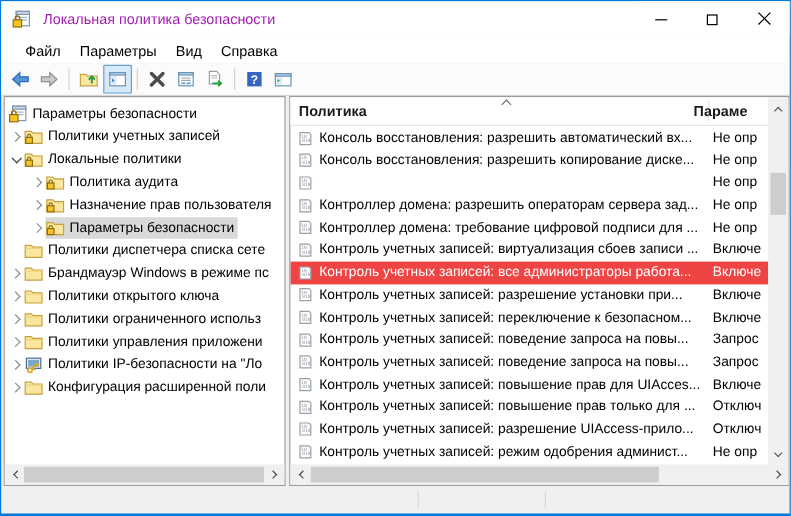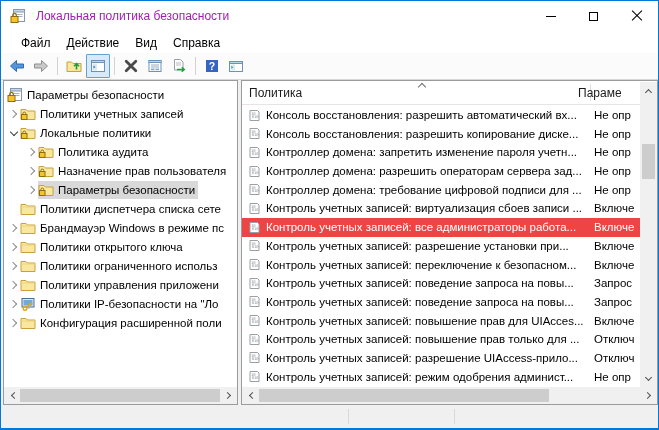--- a/index.html
+++ b/index.html
@@ -37,21 +37,21 @@
   .titem { display:flex; align-items:center; height:19px; padding-left:3px; white-space:nowrap; }
   .titem.lvl2 { padding-left:21px; }
   .chev { width:13px; height:19px; flex:none; display:flex; align-items:center; justify-content:center; }
   .chev.collapsed::before { content:""; width:5px; height:5px; border-top:1px solid #8c8c8c; border-right:1px solid #8c8c8c; transform:rotate(45deg); margin-right:2px; }
   .chev.expanded::before { content:""; width:5px; height:5px; border-right:1.5px solid #3c3c3c; border-bottom:1.5px solid #3c3c3c; transform:rotate(45deg); margin-top:-2px; }
   .tcore { display:flex; align-items:center; padding:1px 3px 1px 0; }
   .titem.sel .tcore { background:#d9d9d9; }
   .ticon { width:16px; height:16px; flex:none; display:inline-flex; margin-right:4px; }
   .tlabel { font-size:11.5px; color:#000; }
   
-  .list-header { position:absolute; top:0; left:0; right:17px; height:24px; background:#fff; border-bottom:1px solid #e5e5e5; overflow:hidden; }
+  .list-header { position:absolute; top:0; left:0; right:17px; height:24px; background:#fff; border-bottom:1px solid #e5e5e5; overflow:hidden;font-weight:bold; }
   .col-policy { position:absolute; left:7px; top:0; line-height:24px; font-size:12px; color:#1a1a1a; }
   .col-sep { position:absolute; left:348px; top:3px; bottom:3px; width:1px; background:#e2e2e2; }
   .col-param { position:absolute; left:336px; top:0; right:0; line-height:24px; font-size:12px; color:#1a1a1a; white-space:nowrap; overflow:hidden; }
   .sort-chev { position:absolute; left:177px; top:3px; width:6px; height:6px; border-top:1.2px solid #6f6f6f; border-right:1.2px solid #6f6f6f; transform:rotate(-45deg); }
   
   .rows { position:absolute; top:25px; left:0; right:17px; bottom:17px; overflow:hidden; }
   .lrow { position:relative; height:18.7px; }
   .picon { position:absolute; left:6px; top:2.5px; width:13px; height:13px; display:flex; }
   .plabel { position:absolute; left:24px; top:0; max-width:322px; line-height:18.7px; font-size:11.5px; color:#000; white-space:nowrap; overflow:hidden; }
   .pvalue { position:absolute; left:352px; right:1px; top:0; line-height:18.7px; font-size:11.5px; color:#000; white-space:nowrap; overflow:hidden; }
@@ -100,21 +100,21 @@
           <span class="glyph-max"></span>
         </div>
       <div class="cap-btn">
           <span class="glyph-close"></span>
         </div>
     </div>
   </div>
 
   <div class="menubar">
     <span class="menu-item">Файл</span>
-    <span class="menu-item">Действие</span>
+    <span class="menu-item">Параметры</span>
     <span class="menu-item">Вид</span>
     <span class="menu-item">Справка</span>
   </div>
 
   <div class="toolbar">
     <div class="tb-btn">
       <svg width="16" height="16" viewBox="0 0 16 16">
           <path d="M7.5 2.5 L1.5 8 L7.5 13.5 V10 H14.5 V6 H7.5 Z" fill="#5596d8" stroke="#2a6db5"></path>
         </svg>
     </div>
@@ -412,21 +412,20 @@
     <span class="pvalue">Не опр</span>
   </div>
         <div class="lrow">
     <span class="picon">
       <svg width="13" height="13" viewBox="0 0 13 13">
               <path d="M2 1.5 h7.5 l1.5 1.5 v8.5 H2 Z" fill="#fdfdfd" stroke="#98a0a8"></path>
               <text x="3" y="5.8" font-size="3.8" fill="#8a929a" font-family="DejaVu Sans Mono, monospace">10</text>
               <text x="3.8" y="9.4" font-size="3.8" fill="#8a929a" font-family="DejaVu Sans Mono, monospace">010</text>
             </svg>
     </span>
-    <span class="plabel">Контроллер домена: запретить изменение пароля учетн...</span>
     <span class="pvalue">Не опр</span>
   </div>
         <div class="lrow">
     <span class="picon">
       <svg width="13" height="13" viewBox="0 0 13 13">
               <path d="M2 1.5 h7.5 l1.5 1.5 v8.5 H2 Z" fill="#fdfdfd" stroke="#98a0a8"></path>
               <text x="3" y="5.8" font-size="3.8" fill="#8a929a" font-family="DejaVu Sans Mono, monospace">10</text>
               <text x="3.8" y="9.4" font-size="3.8" fill="#8a929a" font-family="DejaVu Sans Mono, monospace">010</text>
             </svg>
     </span>

